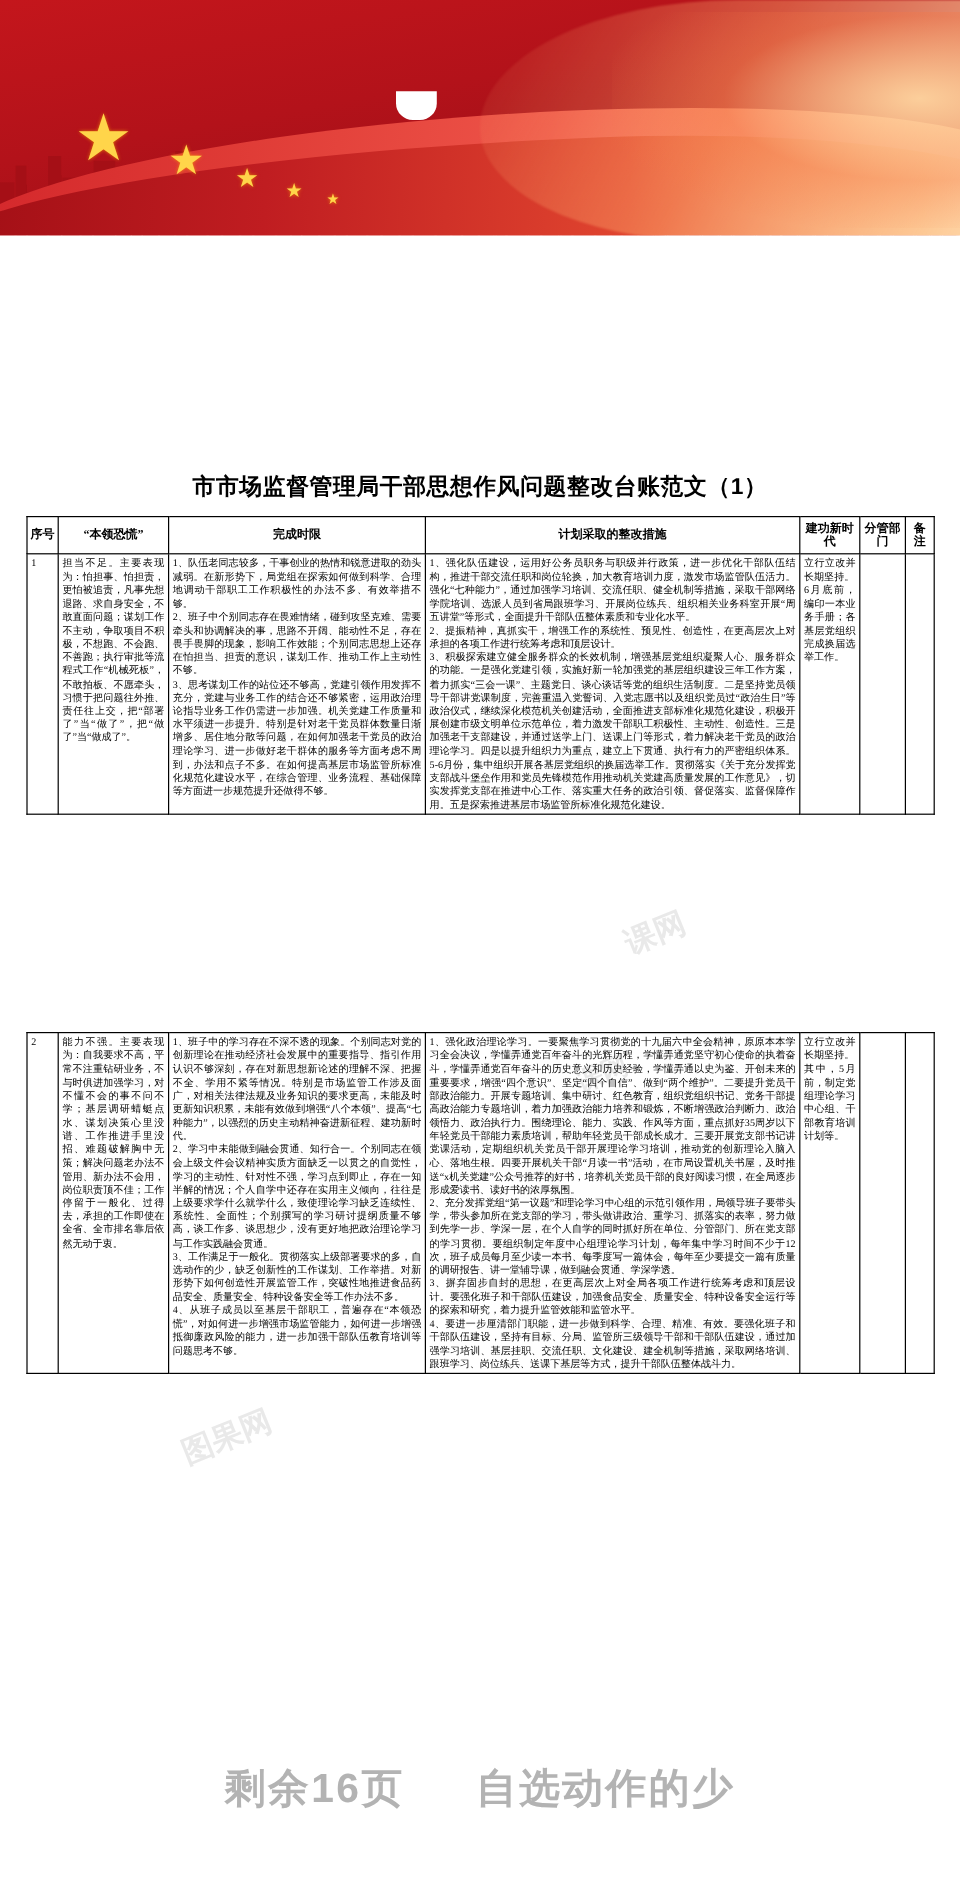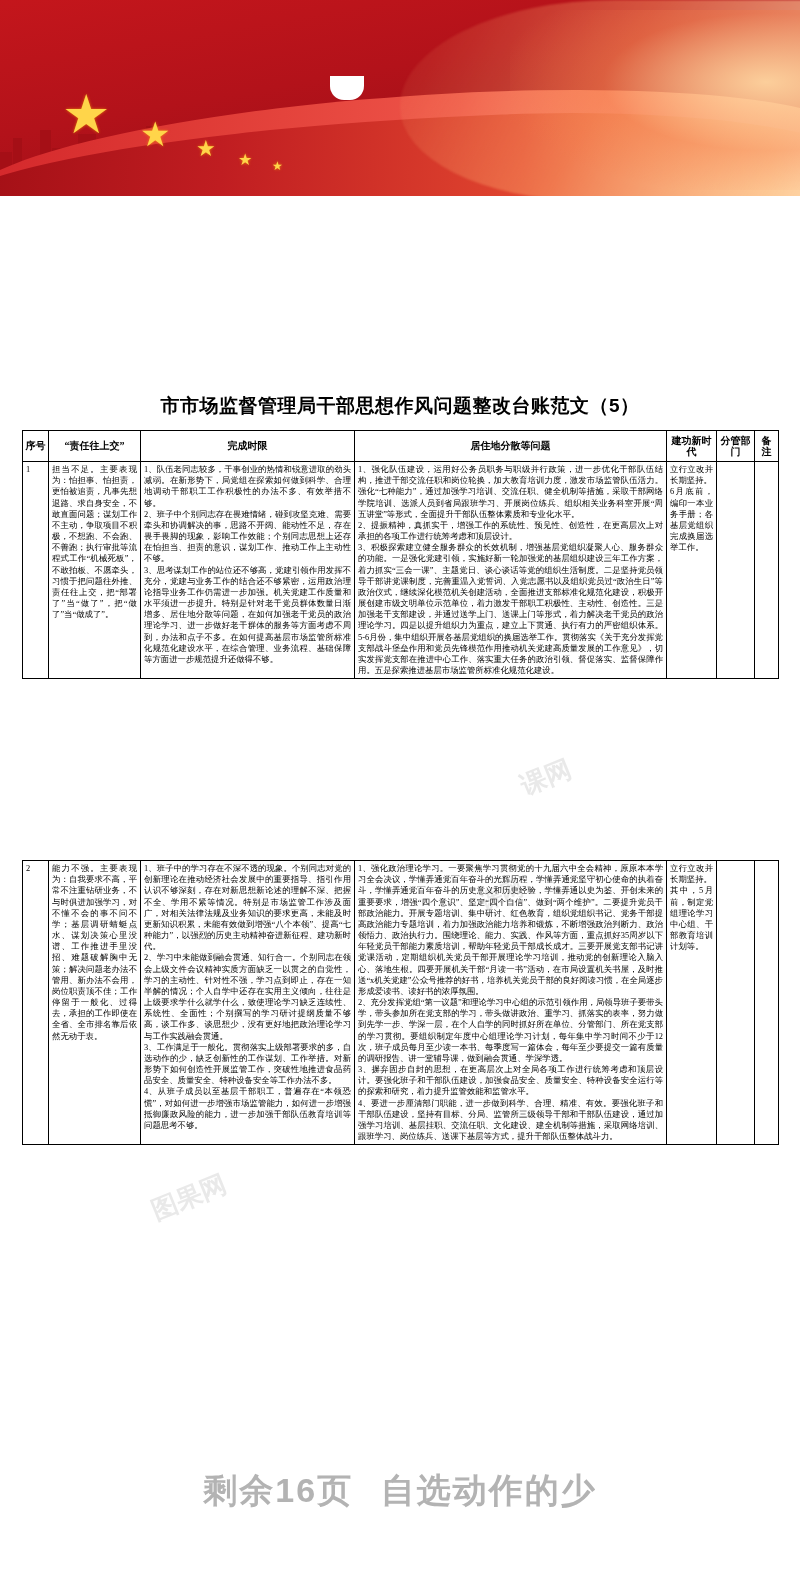--- a/index.html
+++ b/index.html
@@ -197,21 +197,21 @@
     left: 0;
     top: 1468px;
     width: 800px;
     text-align: center;
     font-size: 34px;
     font-weight: bold;
     color: #b3b3b3;
     letter-spacing: 2px;
     font-family: "Liberation Sans", "DejaVu Sans", sans-serif;
   }
-  .footer-note span { margin: 0 8px; }
+  .footer-note span { margin: 0 24px; }
 </style>
 </head>
 <body>
 
 <div class="banner">
   <div class="banner-sky"></div>
   <div class="banner-red-base"></div>
 
   <div class="skyline skyline-dark" id="skyline-back">
       <div class="bld" style="height: 30px; width: 14px;"></div>
@@ -346,38 +346,38 @@
 
   <div id="star-layer">
       <div class="star" style="left: 62px; top: 88px; font-size: 54px; color: rgb(255, 213, 74);">★</div>
       <div class="star" style="left: 140px; top: 118px; font-size: 34px; color: rgb(255, 213, 74);">★</div>
       <div class="star" style="left: 196px; top: 138px; font-size: 22px; color: rgb(255, 213, 74);">★</div>
       <div class="star" style="left: 238px; top: 152px; font-size: 16px; color: rgb(255, 213, 74);">★</div>
       <div class="star" style="left: 272px; top: 160px; font-size: 12px; color: rgb(255, 213, 74);">★</div>
     </div>
 </div>
 
-<div class="doc-title">市市场监督管理局干部思想作风问题整改台账范文（5）</div>
+<div class="doc-title">市市场监督管理局干部思想作风问题整改台账范文（1）</div>
 
 <table class="ledger t1">
   <colgroup>
     <col class="w-no">
       <col class="w-bx">
       <col class="w-prob">
       <col class="w-meas">
     <col class="w-dl">
       <col class="w-stat">
       <col class="w-rem">
   </colgroup>
   <thead>
     <tr>
       <th>序号</th>
-      <th>“责任往上交”</th>
+      <th>“本领恐慌”</th>
       <th>完成时限</th>
-      <th>居住地分散等问题</th>
+      <th>计划采取的整改措施</th>
       <th>建功新时代</th>
       <th>分管部门</th>
       <th>备注</th>
     </tr>
   </thead>
   <tbody>
     <tr>
       <td class="c-no">1</td>
       <td class="c-biaoxian">担当不足。主要表现为：怕担事、怕担责，更怕被追责，凡事先想退路、求自身安全，不敢直面问题；谋划工作不主动，争取项目不积极，不想跑、不会跑、不善跑；执行审批等流程式工作“机械死板”，不敢拍板、不愿牵头，习惯于把问题往外推、责任往上交，把“部署了”当“做了”，把“做了”当“做成了”。</td>
       <td class="cellbody">1、队伍老同志较多，干事创业的热情和锐意进取的劲头减弱。在新形势下，局党组在探索如何做到科学、合理地调动干部职工工作积极性的办法不多、有效举措不够。

